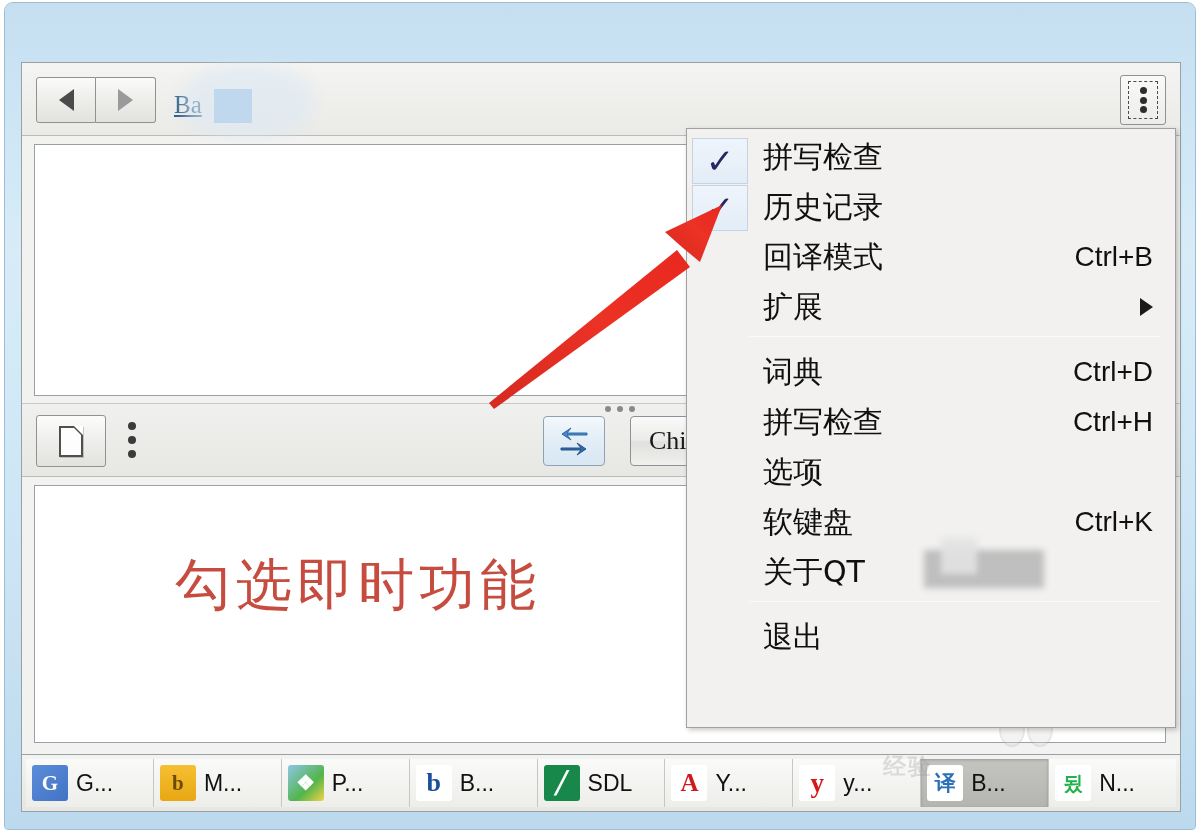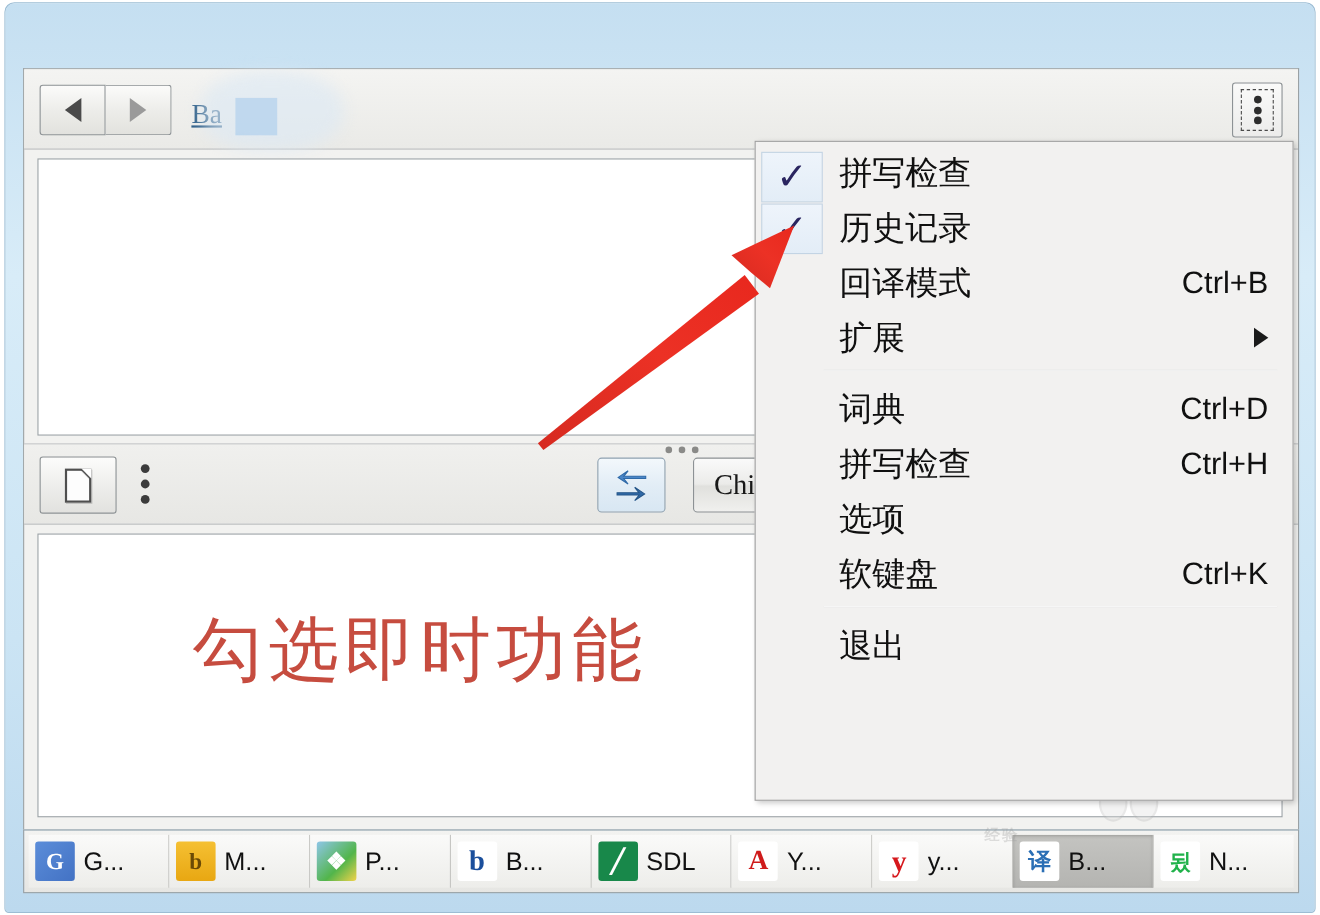--- a/index.html
+++ b/index.html
@@ -240,21 +240,21 @@
 
   
   #target-panel {
     position: absolute; left: 12px; top: 422px;
     width: 1132px; height: 258px;
     background: #ffffff;
     border: 1px solid #9aa1a4;
   }
   #annotation-text {
     position: absolute; left: 140px; top: 62px;
-    font-size: 64px; color: #c0392b;
+    font-size: 56px; color: #c0392b;
     font-family: "DejaVu Sans", "Liberation Sans", sans-serif;
     letter-spacing: 5px;
     opacity: 0.9;
     white-space: nowrap;
   }
 
   
   #arrow-layer {
     position: absolute; left: 0; top: 0;
     width: 1200px; height: 832px;
@@ -390,22 +390,22 @@
   }
   #wm-oval-wrap {
     position: absolute; left: 120px; top: 0;
     display: flex; gap: 2px;
   }
   .wm-oval {
     width: 26px; height: 34px; border-radius: 50%;
     background: #d8d8d8; border: 2px solid #b5b5b5;
   }
   #wm-text {
-    position: absolute; left: 16px; top: 38px;
-    font-size: 14px; color: #9a9a9a;
+    position: absolute; left: 4px; top: 38px;
+    font-size: 23px; color: #9a9a9a;
     font-family: "DejaVu Sans", sans-serif;
     letter-spacing: 2px;
     font-weight: bold;
   }
 </style>
 </head>
 <body>
 
 <div id="app-window">
   <div id="window-frame-inner"></div>
@@ -548,20 +548,25 @@
     <div class="menu-item">
       <span class="mi-label">拼写检查</span>
       <span class="mi-shortcut">Ctrl+H</span>
     </div>
     <div class="menu-item">
       <span class="mi-label">选项</span>
     </div>
     <div class="menu-item">
       <span class="mi-label">软键盘</span>
       <span class="mi-shortcut">Ctrl+K</span>
+    </div>
+    <div class="menu-item">
+      <span class="mi-label">关于QT</span>
+      <span id="about-blur"></span>
+      <span id="about-blur2"></span>
     </div>
 
     <div class="menu-sep"></div>
 
     <div class="menu-item">
       <span class="mi-label">退出</span>
     </div>
   </div>
 </div>
 

